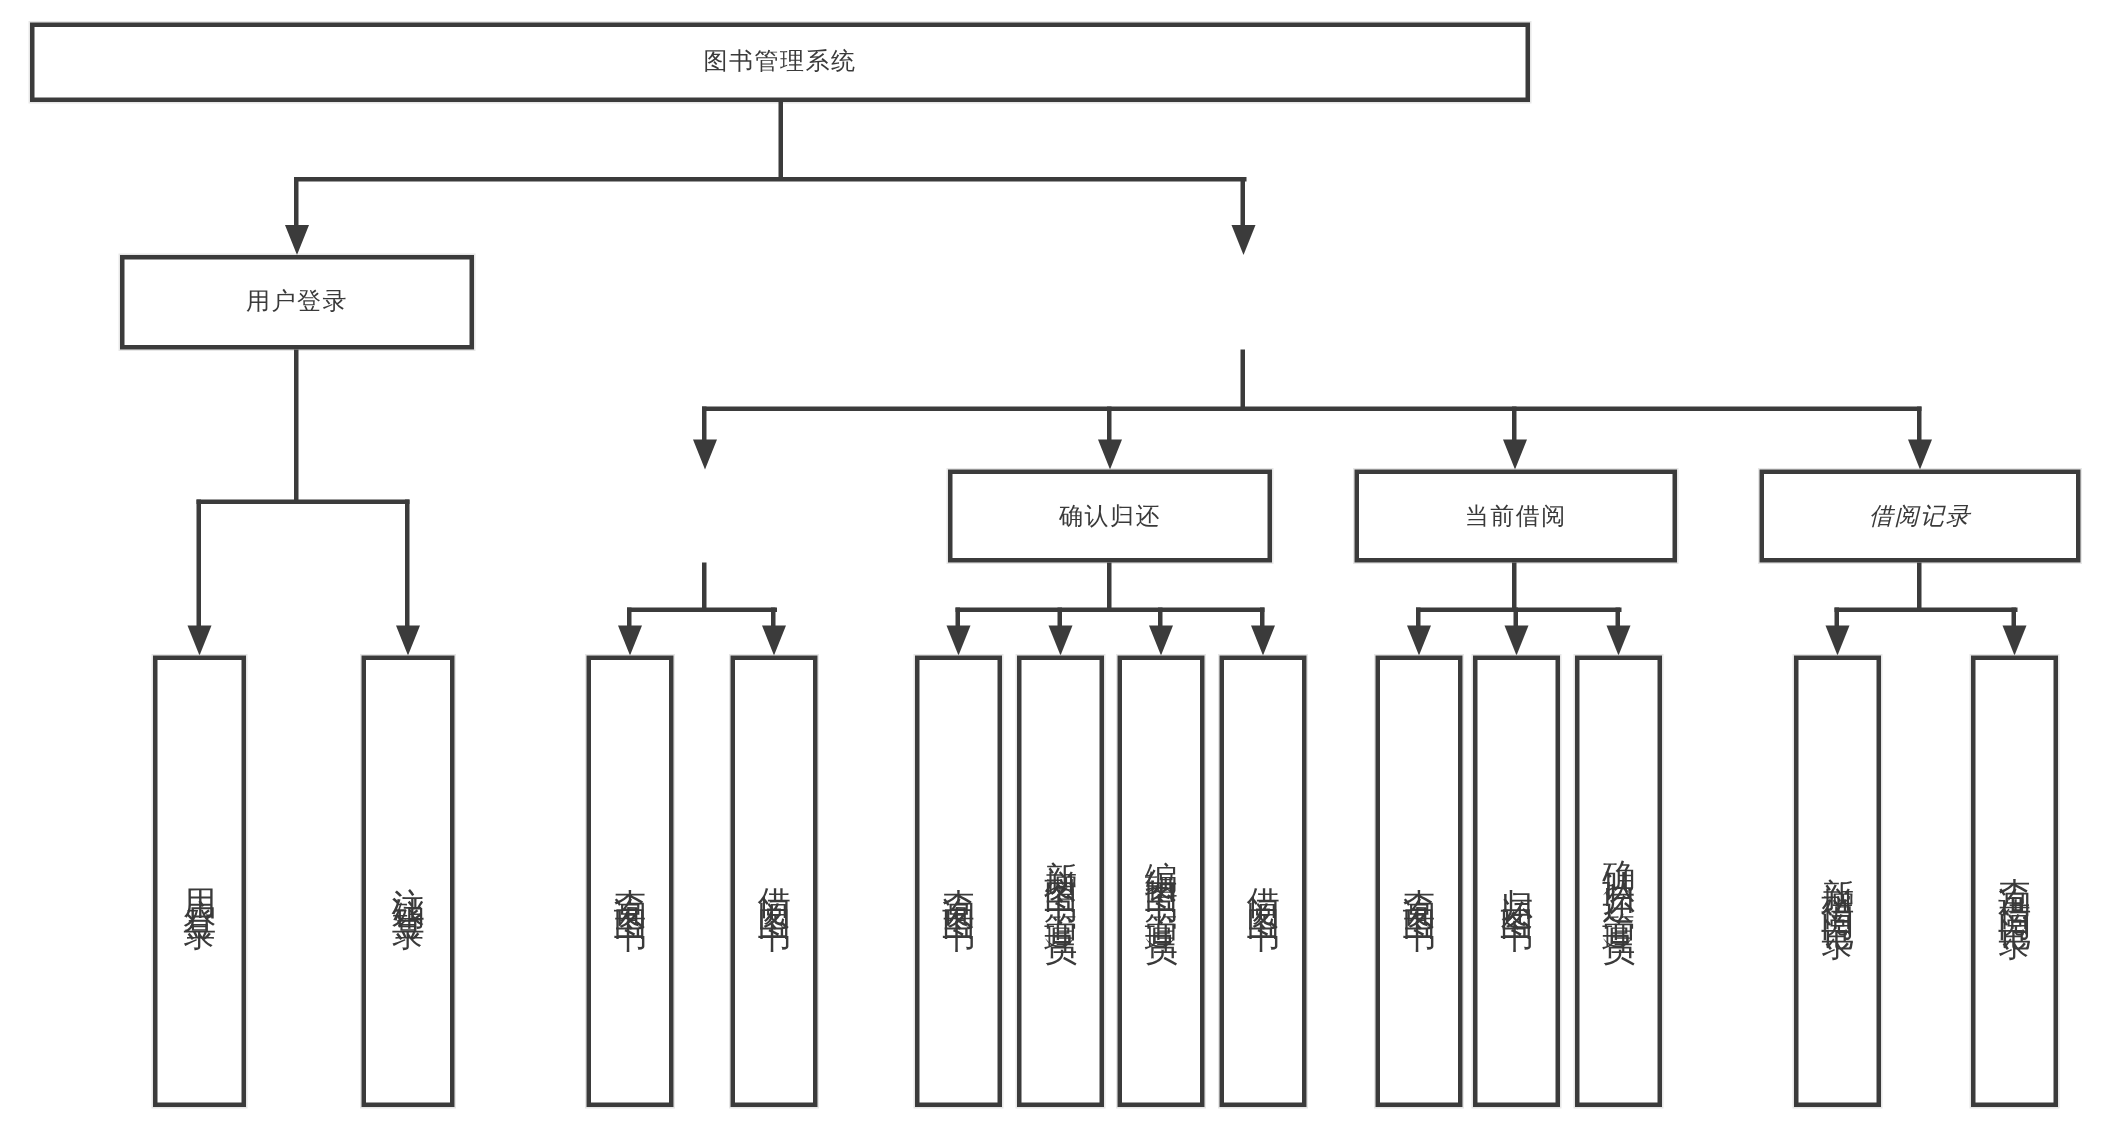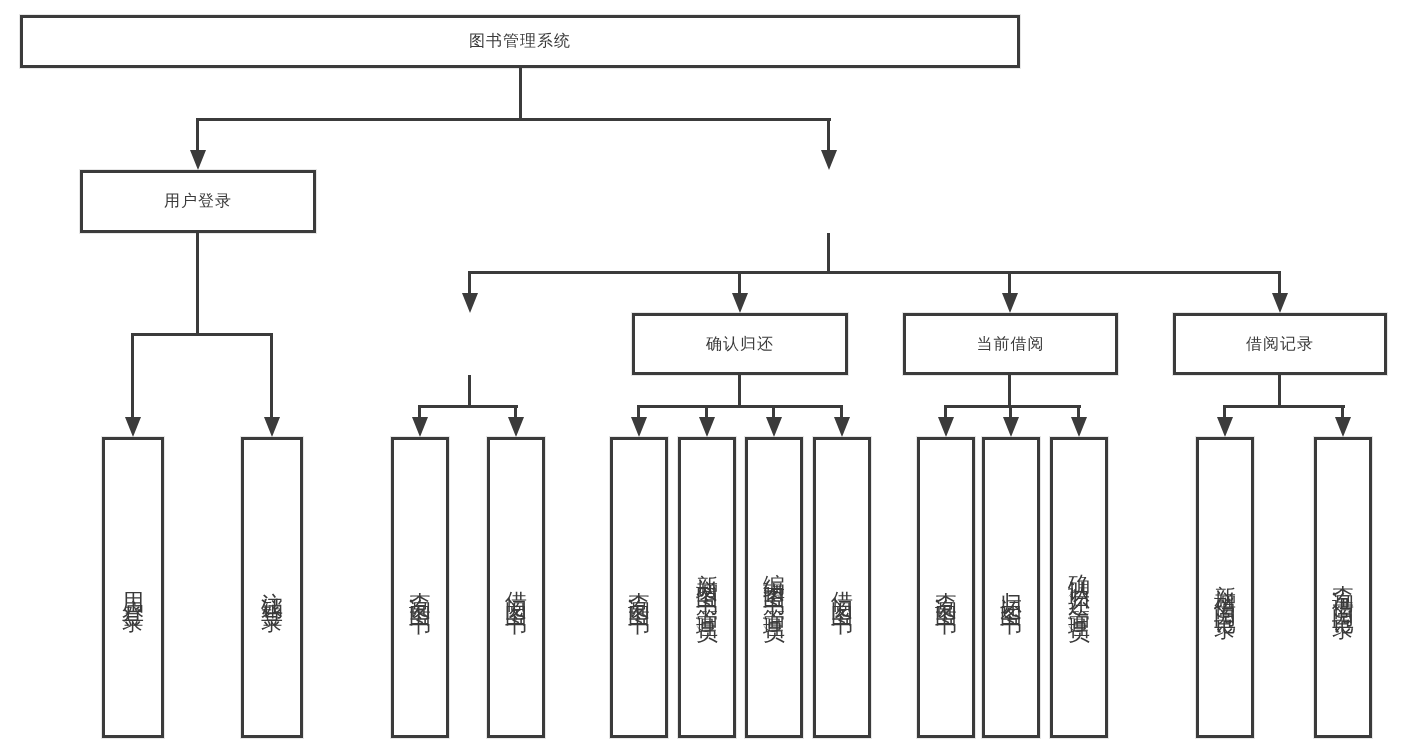--- a/index.html
+++ b/index.html
@@ -93,21 +93,21 @@
   <div class="arrow" style="left:1002px; top:293px;"></div>
   <div class="vline" style="left:1278px; top:271px; height:26px;"></div>
   <div class="arrow" style="left:1272px; top:293px;"></div>
 
   <div class="box" style="left:632px; top:313px; width:216px; height:62px;">
     <span class="label">确认归还</span>
   </div>
   <div class="box" style="left:903px; top:313px; width:215px; height:62px;">
     <span class="label">当前借阅</span>
   </div>
-  <div class="box" style="left:1173px; top:313px; width:214px; height:62px;">
+  <div class="box" style="left:1173px; top:313px; width:214px; height:62px;font-style:italic;">
     <span class="label">借阅记录</span>
   </div>
 
   <div class="vline" style="left:468px; top:375px; height:33px;"></div>
   <div class="hline" style="left:418px; top:405px; width:100px;"></div>
   <div class="vline" style="left:418px; top:405px; height:14px;"></div>
   <div class="arrow" style="left:412px; top:417px;"></div>
   <div class="vline" style="left:514px; top:405px; height:14px;"></div>
   <div class="arrow" style="left:508px; top:417px;"></div>
 

